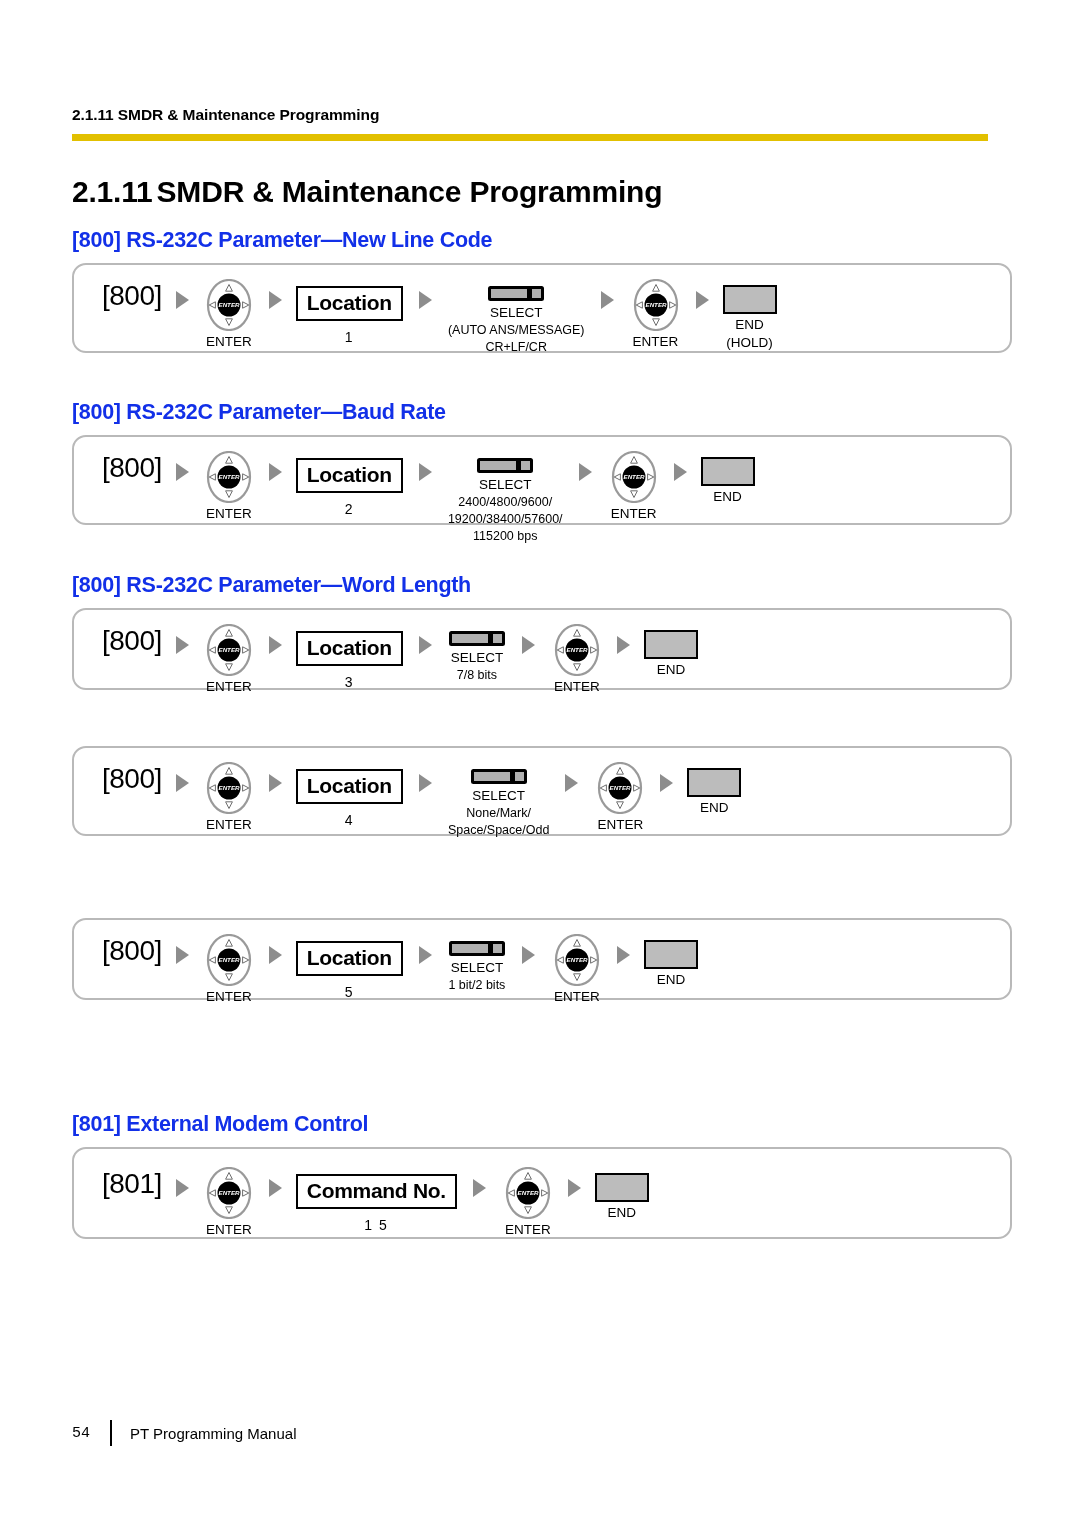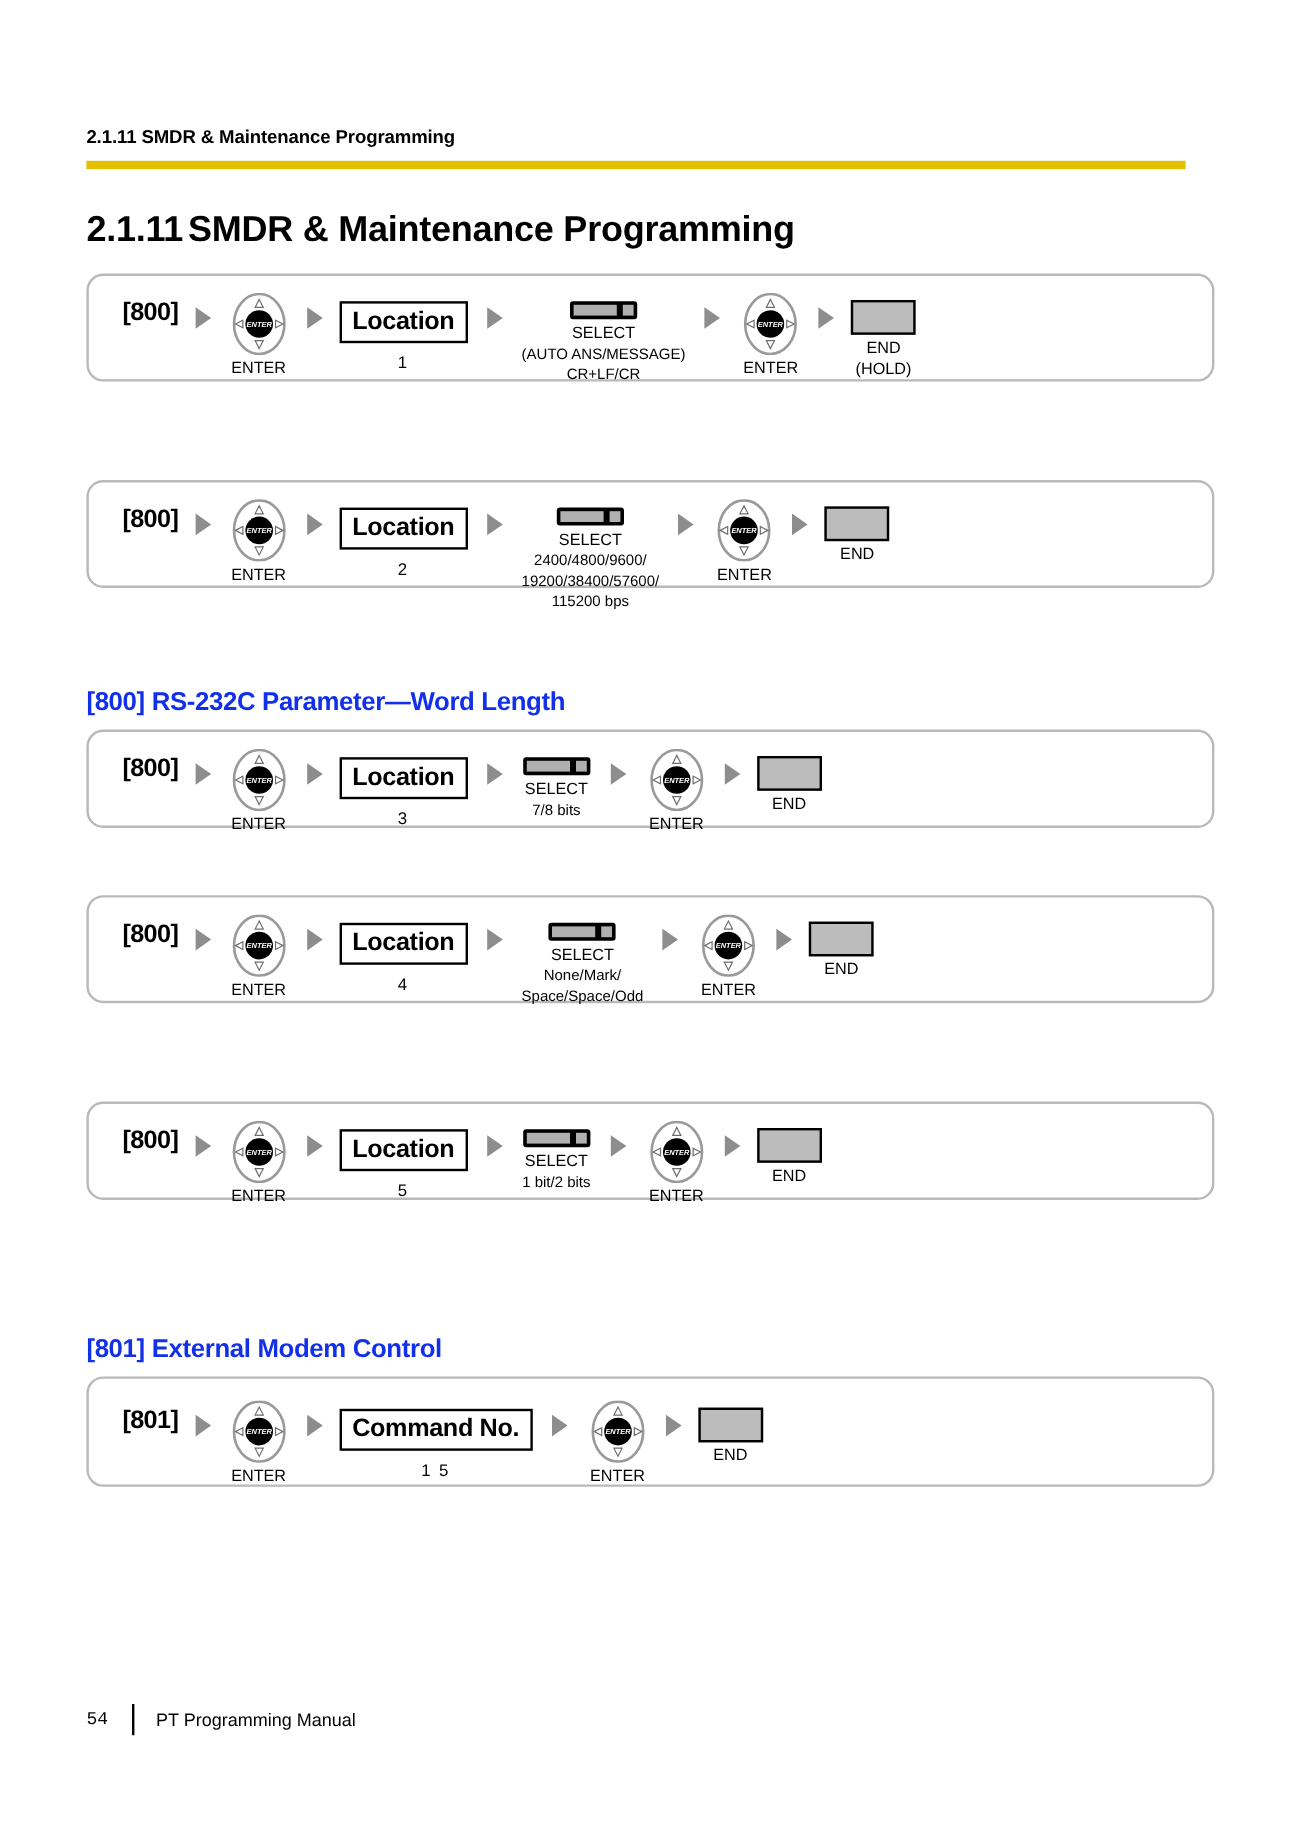--- a/index.html
+++ b/index.html
@@ -96,22 +96,22 @@
     font-size: 13.5px;
     line-height: 15px;
     text-align: center;
     white-space: nowrap;
     margin-top: 3px;
   }
   .step .cap.small { font-size: 12.5px; line-height: 14px; }
 
   
   .code-text {
-    font-size: 21px;
-    font-weight: bold;
+    font-size: 28px;
+    font-weight: normal;
     line-height: 34px;
     letter-spacing: -0.5px;
     white-space: nowrap;
   }
 
   
   .arrow {
     flex: 0 0 auto;
     width: 0; height: 0;
     border-top: 9px solid transparent;
@@ -186,20 +186,21 @@
 <div class="page">
 
   <div class="running-head">2.1.11 SMDR &amp; Maintenance Programming</div>
   <div class="gold-rule"></div>
 
   <div class="chapter-title">
     <span class="num">2.1.11</span><span>SMDR &amp; Maintenance Programming</span>
   </div>
 
   <div class="section" style="top:228px;">
+    <div class="sec-title">[800] RS-232C Parameter—New Line Code</div>
     <div class="flow-box" style="height:90px;">
       <div class="flow-inner">
 
         <div class="step">
           <div class="code-text">[800]</div>
         </div>
 
         <div class="arrow" style="margin-left:14px;margin-right:14px;"></div>
 
         <div class="step">
@@ -262,20 +263,21 @@
           <div class="endkey"></div>
           <div class="cap">END</div>
           <div class="cap">(HOLD)</div>
         </div>
 
       </div>
     </div>
   </div>
 
   <div class="section" style="top:400px;">
+    <div class="sec-title">[800] RS-232C Parameter—Baud Rate</div>
     <div class="flow-box" style="height:90px;">
       <div class="flow-inner">
 
         <div class="step">
           <div class="code-text">[800]</div>
         </div>
 
         <div class="arrow" style="margin-left:14px;margin-right:14px;"></div>
 
         <div class="step">

